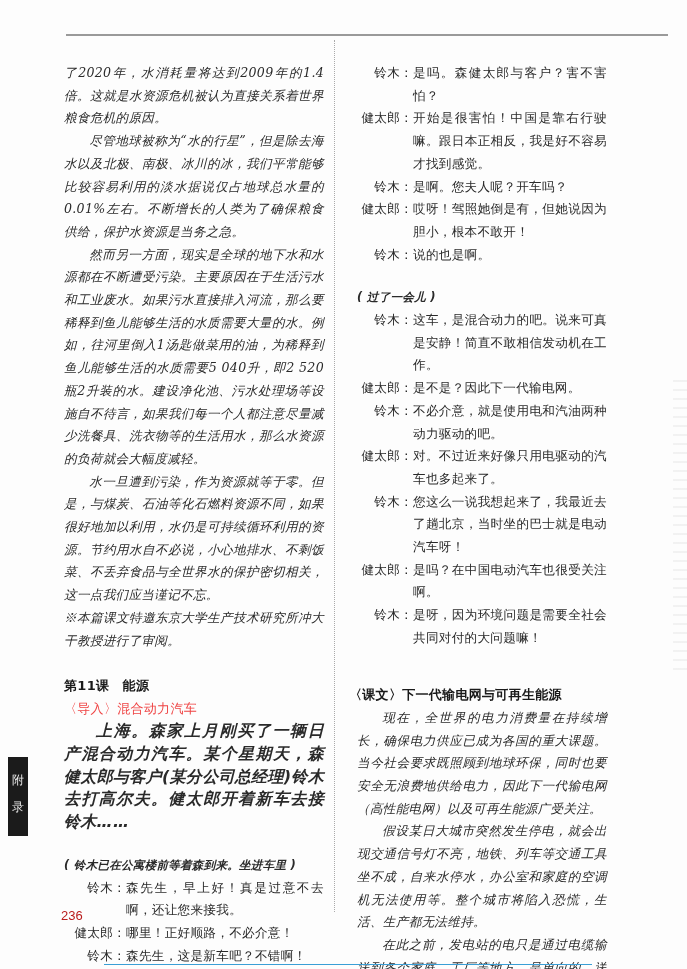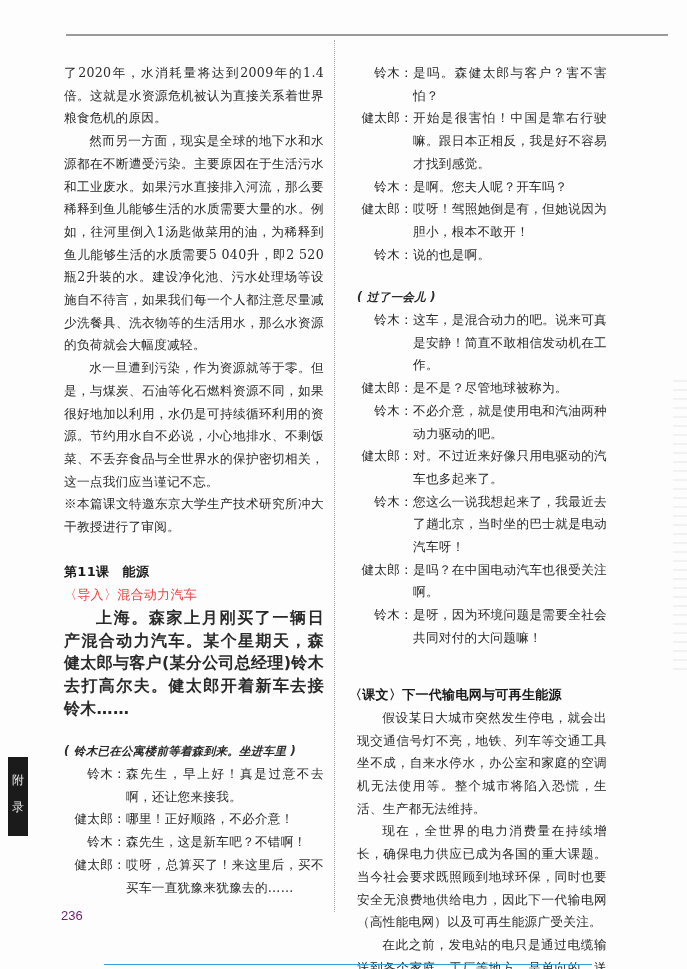--- a/index.html
+++ b/index.html
@@ -5,49 +5,50 @@
   html, body { margin:0; padding:0; }
   body {
     width:687px; height:969px; background:#fdfdfd; position:relative; overflow:hidden;
     font-family:"DejaVu Serif", "Liberation Serif", serif; color:#2a2a2a;
   }
   .top-rule { position:absolute; left:66px; top:34px; width:602px; height:2px; background:#9a9a9a; }
   .col { position:absolute; top:62px; font-size:12.6px; line-height:22.7px; letter-spacing:0.3px; }
   .col-left { left:64px; width:260px; }
   .col-right { left:357px; width:250px; }
   .divider { position:absolute; left:334px; top:40px; height:872px; border-left:1px dotted #aaa; }
-  p { margin:0; text-align:justify; }
+  p { margin:0; text-align:justify;font-style:italic; }
   .indent { text-indent:2em; }
   .heading { font-family:"DejaVu Sans", "Liberation Sans", sans-serif; font-weight:bold; font-size:13px; color:#1a1a1a; }
   .subhead { font-family:"DejaVu Sans", "Liberation Sans", sans-serif; font-size:13px; color:#ef4444; }
   .bold-sans { font-family:"DejaVu Sans", "Liberation Sans", sans-serif; font-weight:bold; font-size:16px; }
   .stage { font-family:"DejaVu Sans", "Liberation Sans", sans-serif; font-weight:bold; font-style:italic; font-size:11.5px;margin-top:20px; }
   .dlg { display:flex; }
   .spk { width:62px; flex:none; text-align:right; white-space:nowrap; }
   .col-right .spk { width:56px; }
   .ln { flex:1; text-align:justify; }
   .gap { height:22.7px; }
   .gap-half { height:12px; }
   .side-tab {
     position:absolute; left:8px; top:757px; width:20px; height:79px; background:#1b1b1b;
     color:#e8e8e8; font-size:12px; text-align:center; line-height:27px; padding-top:10px; box-sizing:border-box;
   }
-  .page-num { position:absolute; left:61px; top:908px; font-family:"Liberation Sans", sans-serif; font-size:13px; color:#701a75; }
+  .page-num { position:absolute; left:61px; top:908px; font-family:"Liberation Sans", sans-serif; font-size:13px; color:#b91c1c; }
   .bottom-rule { position:absolute; left:104px; top:964px; width:488px; height:1px; background:#3a9fd6; }
   .edge-noise { position:absolute; right:0; top:380px; width:14px; height:290px;
     background:repeating-linear-gradient(180deg, #ddd 0 2px, transparent 2px 9px); opacity:0.35; }
 </style>
 </head>
 <body>
 
 <div class="top-rule"></div>
 <div class="divider"></div>
 
 <div class="col col-left">
   <p>了2020年，水消耗量将达到2009年的1.4倍。这就是水资源危机被认为直接关系着世界粮食危机的原因。</p>
+  <p class="indent">尽管地球被称为“水的行星”，但是除去海水以及北极、南极、冰川的冰，我们平常能够比较容易利用的淡水据说仅占地球总水量的0.01%左右。不断增长的人类为了确保粮食供给，保护水资源是当务之急。</p>
   <p class="indent">然而另一方面，现实是全球的地下水和水源都在不断遭受污染。主要原因在于生活污水和工业废水。如果污水直接排入河流，那么要稀释到鱼儿能够生活的水质需要大量的水。例如，往河里倒入1汤匙做菜用的油，为稀释到鱼儿能够生活的水质需要5 040升，即2 520瓶2升装的水。建设净化池、污水处理场等设施自不待言，如果我们每一个人都注意尽量减少洗餐具、洗衣物等的生活用水，那么水资源的负荷就会大幅度减轻。</p>
   <p class="indent">水一旦遭到污染，作为资源就等于零。但是，与煤炭、石油等化石燃料资源不同，如果很好地加以利用，水仍是可持续循环利用的资源。节约用水自不必说，小心地排水、不剩饭菜、不丢弃食品与全世界水的保护密切相关，这一点我们应当谨记不忘。</p>
   <p>※本篇课文特邀东京大学生产技术研究所冲大干教授进行了审阅。</p>
   <div class="gap"></div>
   <div class="heading">第11课　能源</div>
   <div class="subhead">〈导入〉混合动力汽车</div>
   <p class="indent bold-sans">上海。森家上月刚买了一辆日产混合动力汽车。某个星期天，森健太郎与客户(某分公司总经理)铃木去打高尔夫。健太郎开着新车去接铃木……</p>
   <div class="stage">( 铃木已在公寓楼前等着森到来。坐进车里 )</div>
   <div class="dlg">
     <span class="spk">铃木：</span>
@@ -88,21 +89,21 @@
     <span class="spk">铃木：</span>
     <span class="ln">说的也是啊。</span>
   </div>
   <div class="stage">( 过了一会儿 )</div>
   <div class="dlg">
     <span class="spk">铃木：</span>
     <span class="ln">这车，是混合动力的吧。说来可真是安静！简直不敢相信发动机在工作。</span>
   </div>
   <div class="dlg">
     <span class="spk">健太郎：</span>
-    <span class="ln">是不是？尽管地球被称为。</span>
+    <span class="ln">是不是？因此下一代输电网。</span>
   </div>
   <div class="dlg">
     <span class="spk">铃木：</span>
     <span class="ln">不必介意，就是使用电和汽油两种动力驱动的吧。</span>
   </div>
   <div class="dlg">
     <span class="spk">健太郎：</span>
     <span class="ln">对。不过近来好像只用电驱动的汽车也多起来了。</span>
   </div>
   <div class="dlg">
@@ -113,22 +114,22 @@
     <span class="spk">健太郎：</span>
     <span class="ln">是吗？在中国电动汽车也很受关注啊。</span>
   </div>
   <div class="dlg">
     <span class="spk">铃木：</span>
     <span class="ln">是呀，因为环境问题是需要全社会共同对付的大问题嘛！</span>
   </div>
   <div class="gap"></div>
   <div class="gap-half"></div>
   <div class="heading" style="margin-left:-8px">〈课文〉下一代输电网与可再生能源</div>
+  <p class="indent">现在，全世界的电力消费量在持续增长，确保电力供应已成为各国的重大课题。当今社会要求既照顾到地球环保，同时也要安全无浪费地供给电力，因此下一代输电网（高性能电网）以及可再生能源广受关注。</p>
   <p class="indent">假设某日大城市突然发生停电，就会出现交通信号灯不亮，地铁、列车等交通工具坐不成，自来水停水，办公室和家庭的空调机无法使用等。整个城市将陷入恐慌，生活、生产都无法维持。</p>
-  <p class="indent">现在，全世界的电力消费量在持续增长，确保电力供应已成为各国的重大课题。当今社会要求既照顾到地球环保，同时也要安全无浪费地供给电力，因此下一代输电网（高性能电网）以及可再生能源广受关注。</p>
   <p class="indent">在此之前，发电站的电只是通过电缆输送到各个家庭、工厂等地方，是单向的、送走了就完事大吉的极其简单的系统。与此不同，所谓下一代输电网，简单地说就是利用信息技术，在时间或空间上将电力从富余的地方调配到不足的地方，尽量抑制电力浪费的输电系统。</p>
 
 </div>
 
 <div class="side-tab">
   <div>附</div>
   <div>录</div>
 </div>
 
 <div class="page-num">236</div>

